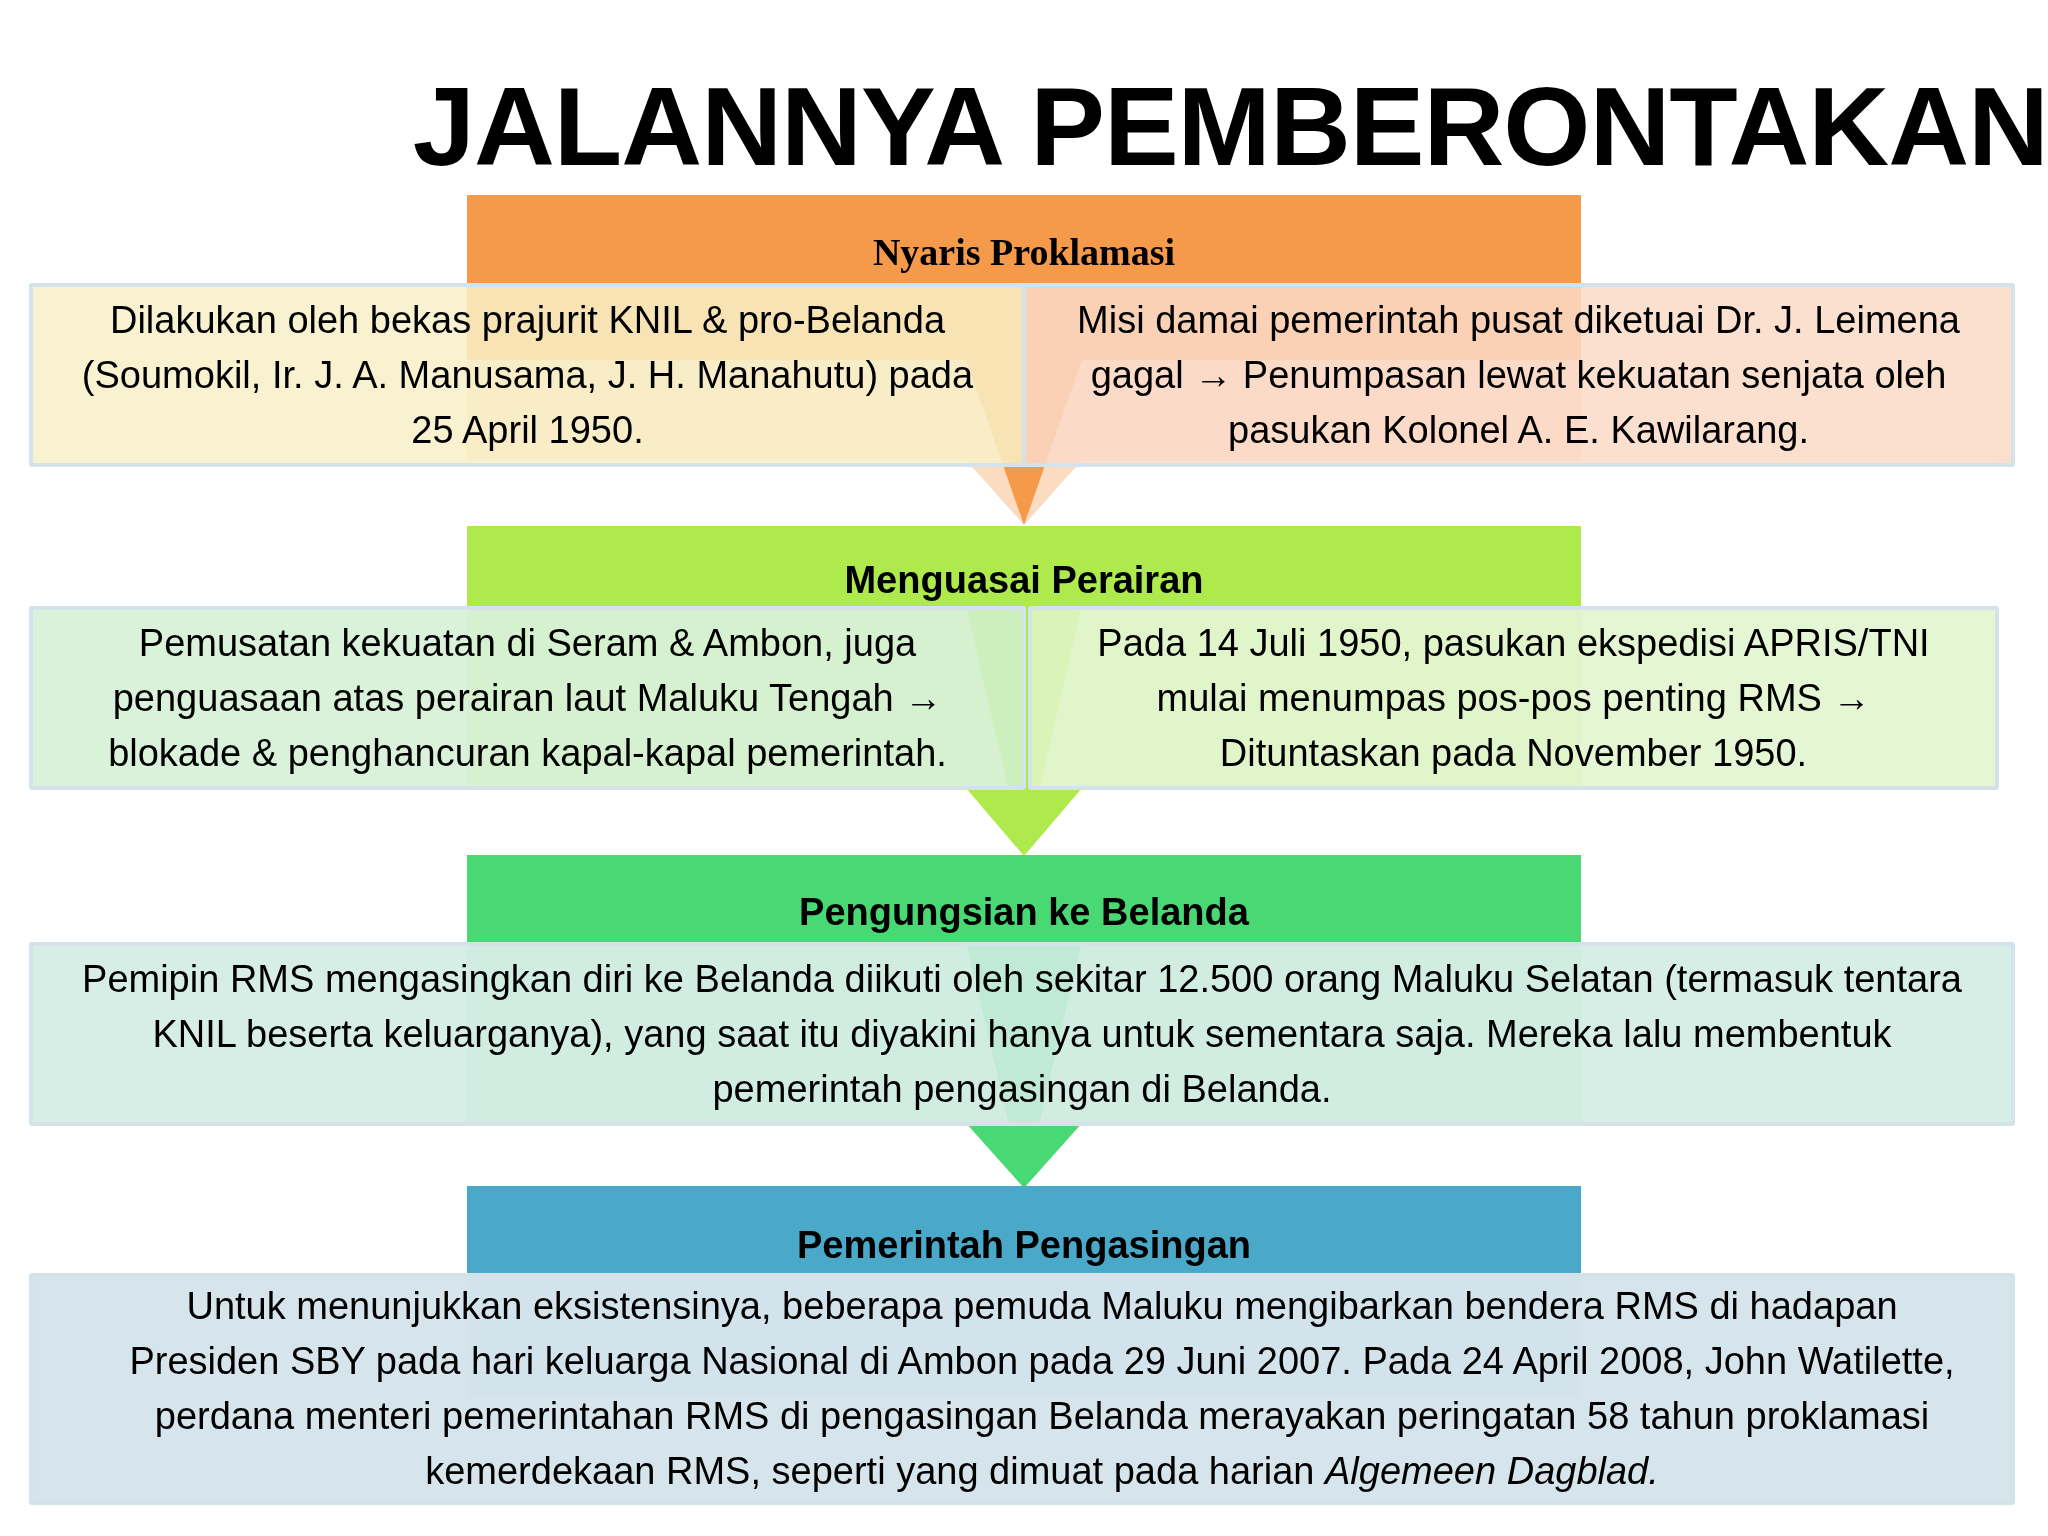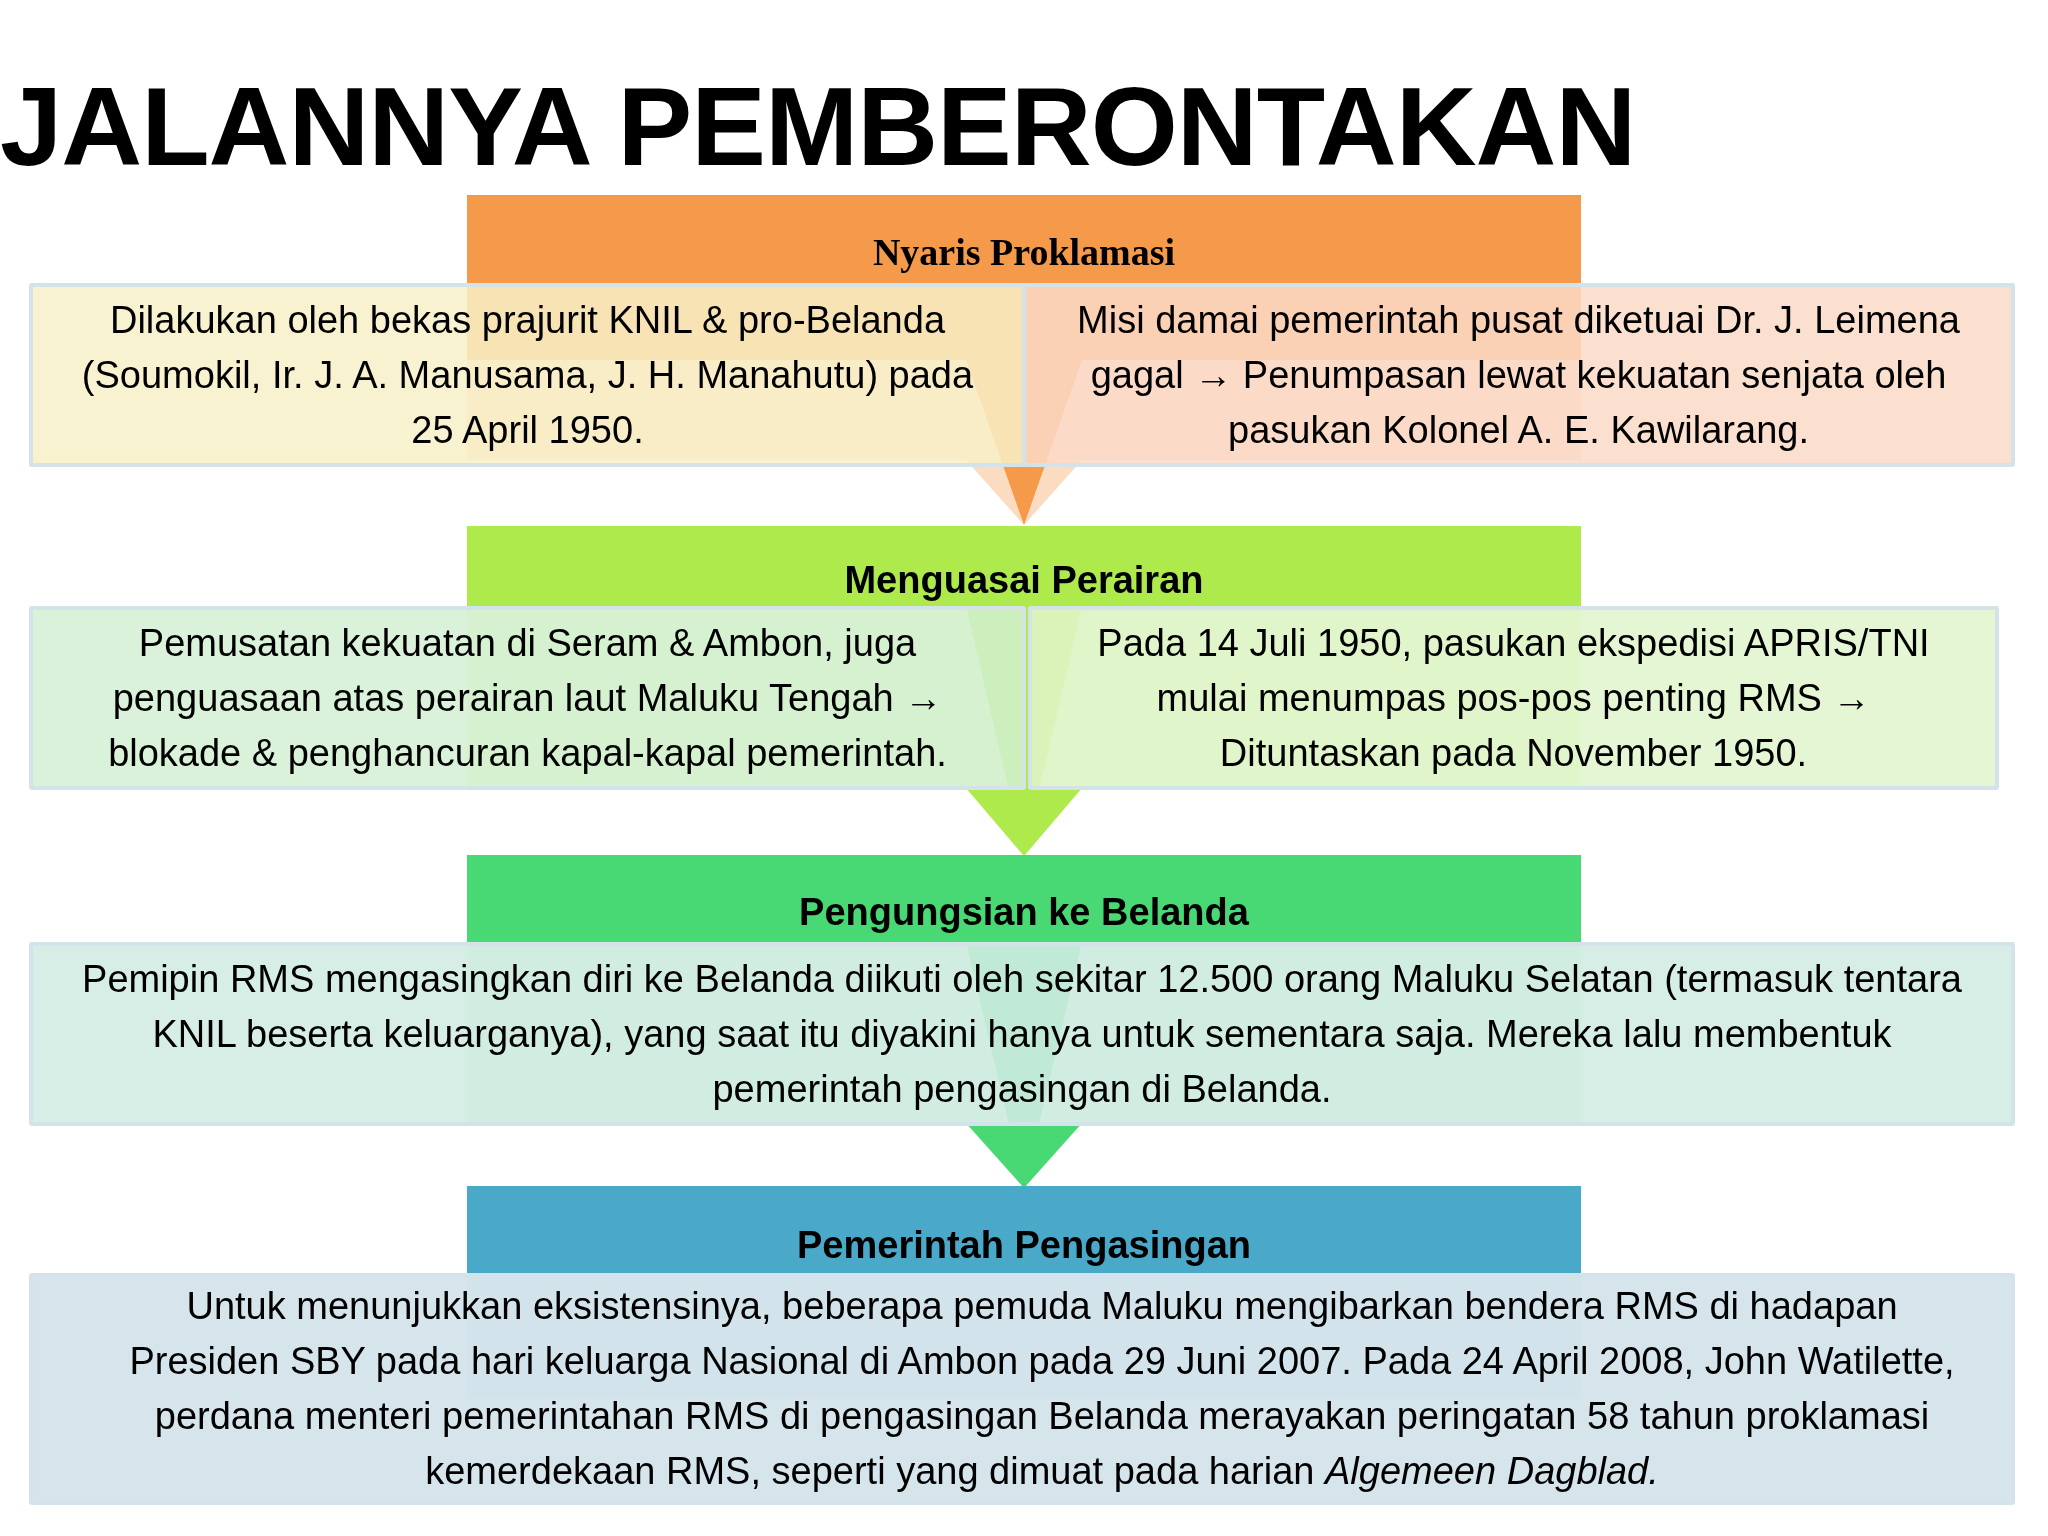--- a/index.html
+++ b/index.html
@@ -4,21 +4,21 @@
 <style>
   html, body { margin: 0; padding: 0; }
   body {
     width: 2048px; height: 1536px; position: relative; overflow: hidden;
     background: #ffffff;
     font-family: "Liberation Sans", "DejaVu Sans", sans-serif;
     color: #000;
   }
   .title {
     position: absolute; left: 0; top: 62px; width: 2048px;
-    text-align: left; font-weight: bold; font-size: 112px;
+    text-align: right; font-weight: bold; font-size: 112px;
     letter-spacing: -1px; line-height: 130px;
   }
   .stage { position: absolute; left: 0; width: 2048px; }
   .banner {
     position: absolute; left: 467px; width: 1114px;
   }
   .banner-shape { position: absolute; left: 0; top: 0; }
   .banner-label {
     position: absolute; left: 0; width: 1114px; text-align: center;
     font-weight: bold; font-size: 38px; line-height: 50px;

